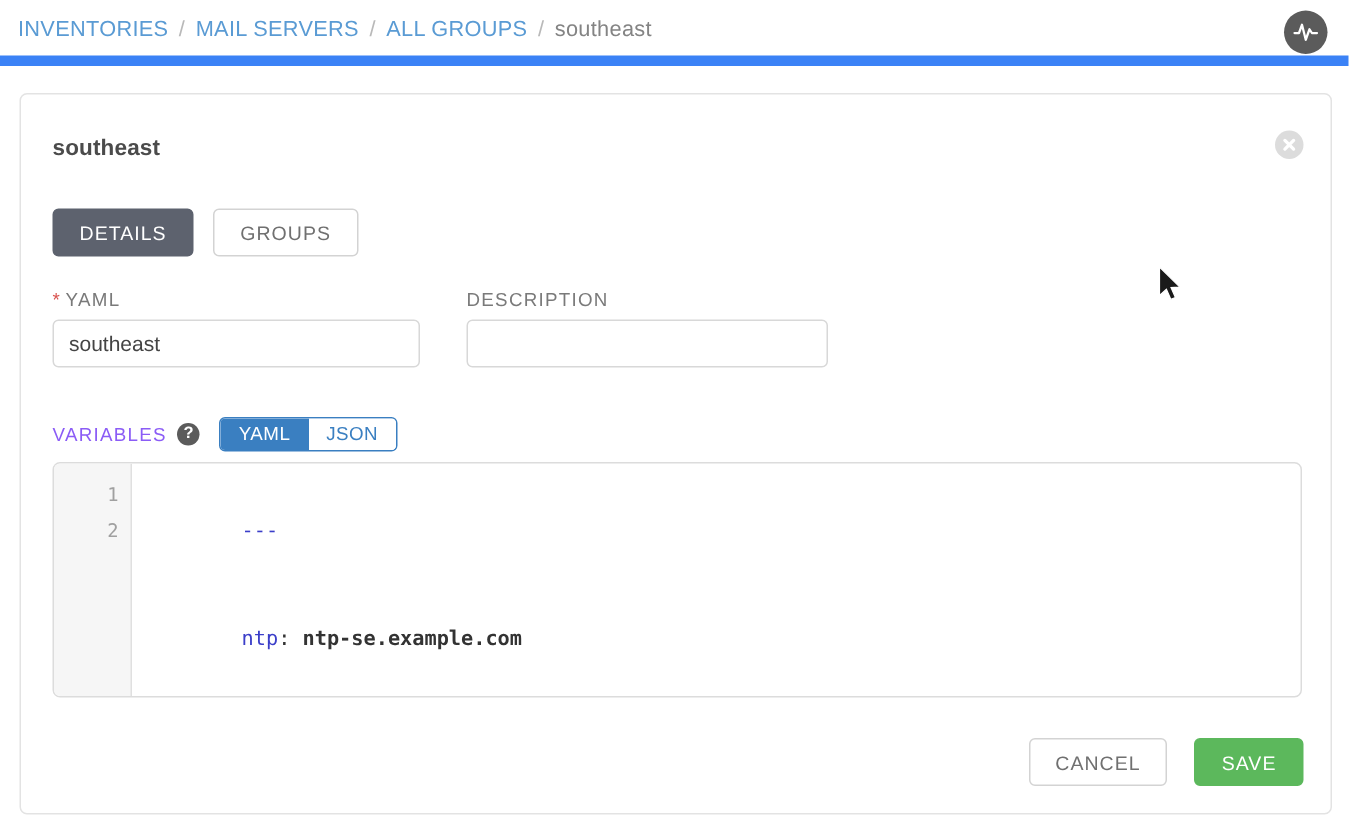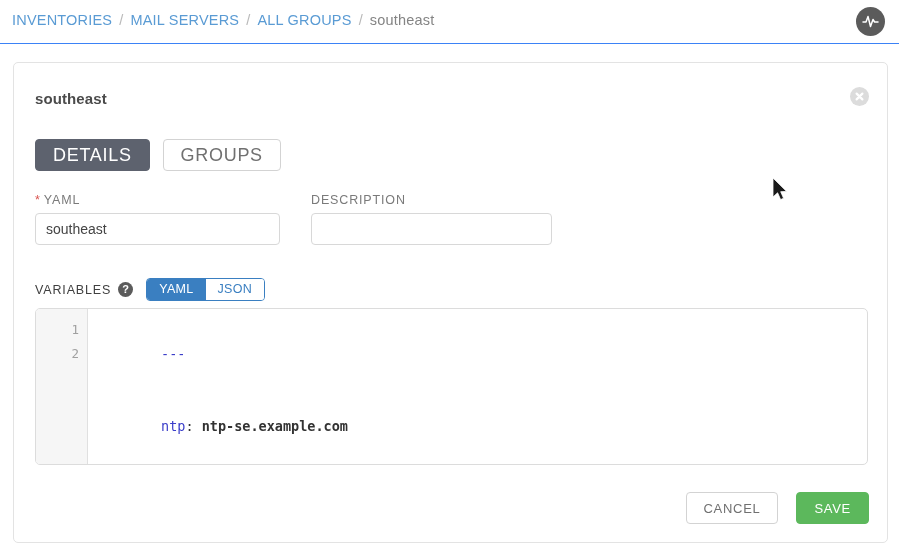--- a/index.html
+++ b/index.html
@@ -16,21 +16,21 @@
     position: relative;
   }
 
   
   .topbar {
     position: absolute;
     left: 0; top: 0;
     width: 899px;
     height: 44px;
     background: #ffffff;
-    border-bottom: 1px solid #3b82f6;
+    border-bottom: 7px solid #3b82f6;
     box-sizing: border-box;
     padding-left: 28px;
   }
   .breadcrumb {
     position: absolute;
     left: 12px; top: 12px;
     display: flex;
     align-items: center;
     font-size: 14.5px;
     letter-spacing: 0.2px;
@@ -99,21 +99,21 @@
   .tabs {
     position: absolute;
     left: 21px; top: 76px;
     display: flex;
     gap: 13px;
   }
   .tab {
     height: 32px;
     padding: 0 17px;
     border-radius: 4px;
-    font-size: 18px;
+    font-size: 13px;
     letter-spacing: 0.7px;
     display: flex;
     align-items: center;
     justify-content: center;
     cursor: pointer;
     box-sizing: border-box;
     background: #ffffff;
     border: 1px solid #d3d3d3;
     color: #707070;
   }
@@ -154,21 +154,21 @@
 
   
   .vars-row {
     position: absolute;
     left: 21px; top: 215px;
     display: flex;
     align-items: center;
   }
   .vars-label {
     font-size: 12.5px;
-    color: #404040;
+    color: #8b5cf6;
     letter-spacing: 0.85px;
   }
   .help-icon {
     width: 15px; height: 15px;
     border-radius: 50%;
     background: #5b5b5b;
     color: #ffffff;
     font-size: 11px;
     font-weight: bold;
     line-height: 15px;

